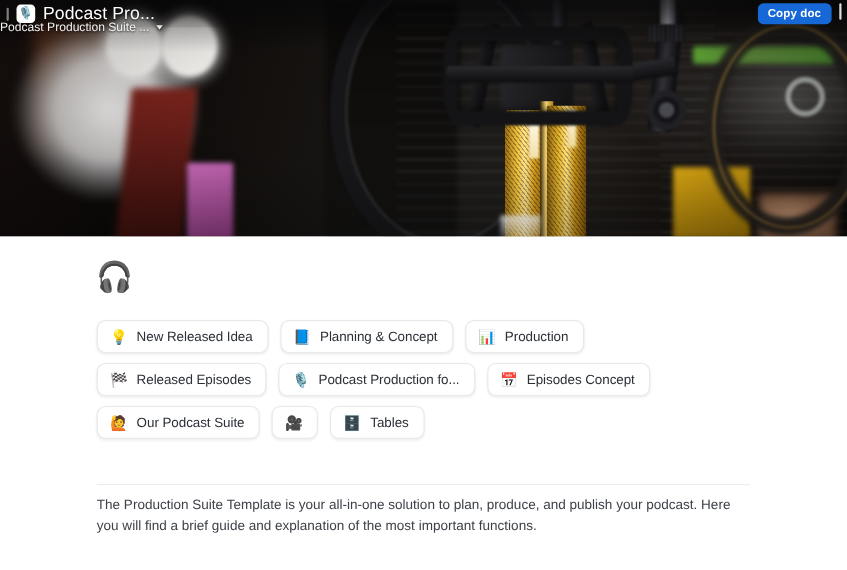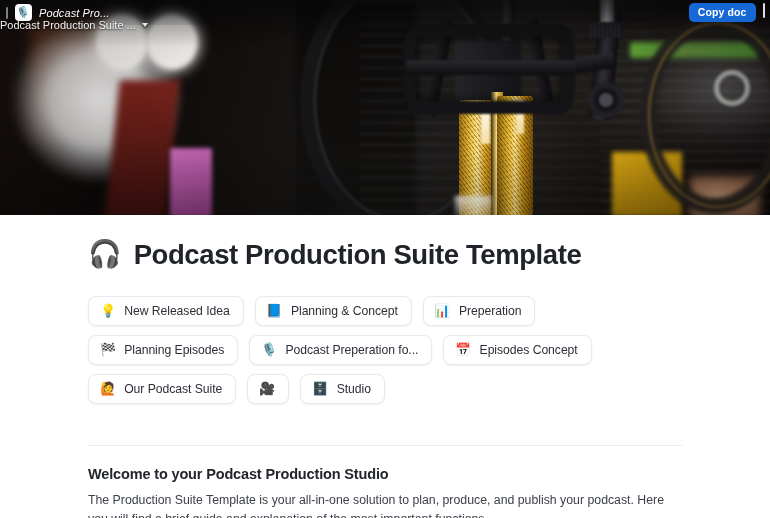--- a/index.html
+++ b/index.html
@@ -287,25 +287,24 @@
     width: 2px; height: 12px; background: rgba(225,225,228,.55); border-radius: 1px;
   }
   .tb-appicon {
     width: 17px; height: 17px; border-radius: 4px;
     background: #fdfdfd;
     display: flex; align-items: center; justify-content: center;
     font-size: 11px; line-height: 1;
     box-shadow: 0 0 0 .5px rgba(0,0,0,.22);
   }
   .tb-title {
-    font-size: 11px; color: #ffffff; font-weight: 400;
+    font-size: 16px; color: #ffffff; font-weight: 400;
     letter-spacing: .1px;
     text-shadow: 0 1px 2px rgba(0,0,0,.75);
     white-space: nowrap;
-    font-style: italic;
   }
   .tb-center {
     position: absolute; left: 0; right: 0; top: 12px; height: 25px;
     display: flex; align-items: center; justify-content: flex-start;
     gap: 6px; pointer-events: none;
   }
   .tb-doc {
     font-size: 11px; color: #f3f3f4; font-weight: 400;
     text-shadow: 0 1px 2px rgba(0,0,0,.8);
     white-space: nowrap; pointer-events: auto;
@@ -465,72 +464,70 @@
       <button class="copy-btn">Copy doc</button>
       <div class="tb-scroll"></div>
     </div>
   </div>
 
   <div class="page">
     <div class="content">
 
       <div class="doc-title">
         <span class="title-emoji">🎧</span>
-        <h1 class="title-text">Podcast Production Suite Template</h1>
       </div>
 
       <div class="chips">
 
         <div class="chip">
           <span class="chip-ico">💡</span>
           <span class="chip-lbl">New Released Idea</span>
         </div>
 
         <div class="chip">
           <span class="chip-ico">📘</span>
           <span class="chip-lbl">Planning &amp; Concept</span>
         </div>
 
         <div class="chip">
           <span class="chip-ico">📊</span>
-          <span class="chip-lbl">Preperation</span>
+          <span class="chip-lbl">Production</span>
         </div>
 
         <div class="chip">
           <span class="chip-ico">🏁</span>
-          <span class="chip-lbl">Planning Episodes</span>
+          <span class="chip-lbl">Released Episodes</span>
         </div>
 
         <div class="chip">
           <span class="chip-ico">🎙️</span>
-          <span class="chip-lbl">Podcast Preperation fo...</span>
+          <span class="chip-lbl">Podcast Production fo...</span>
         </div>
 
         <div class="chip">
           <span class="chip-ico">📅</span>
           <span class="chip-lbl">Episodes Concept</span>
         </div>
 
         <div class="chip">
           <span class="chip-ico">🙋</span>
           <span class="chip-lbl">Our Podcast Suite</span>
         </div>
 
         <div class="chip">
           <span class="chip-ico">🎥</span>
         </div>
 
         <div class="chip">
           <span class="chip-ico">🗄️</span>
-          <span class="chip-lbl">Studio</span>
+          <span class="chip-lbl">Tables</span>
         </div>
 
       </div>
 
       <div class="divider"></div>
 
-      <h2 class="welcome-h">Welcome to your Podcast Production Studio</h2>
       <p class="welcome-p">The Production Suite Template is your all-in-one solution to plan, produce, and publish your podcast. Here you will find a brief guide and explanation of the most important functions.</p>
 
     </div>
   </div>
 
 </div>
 
 </body></html>

